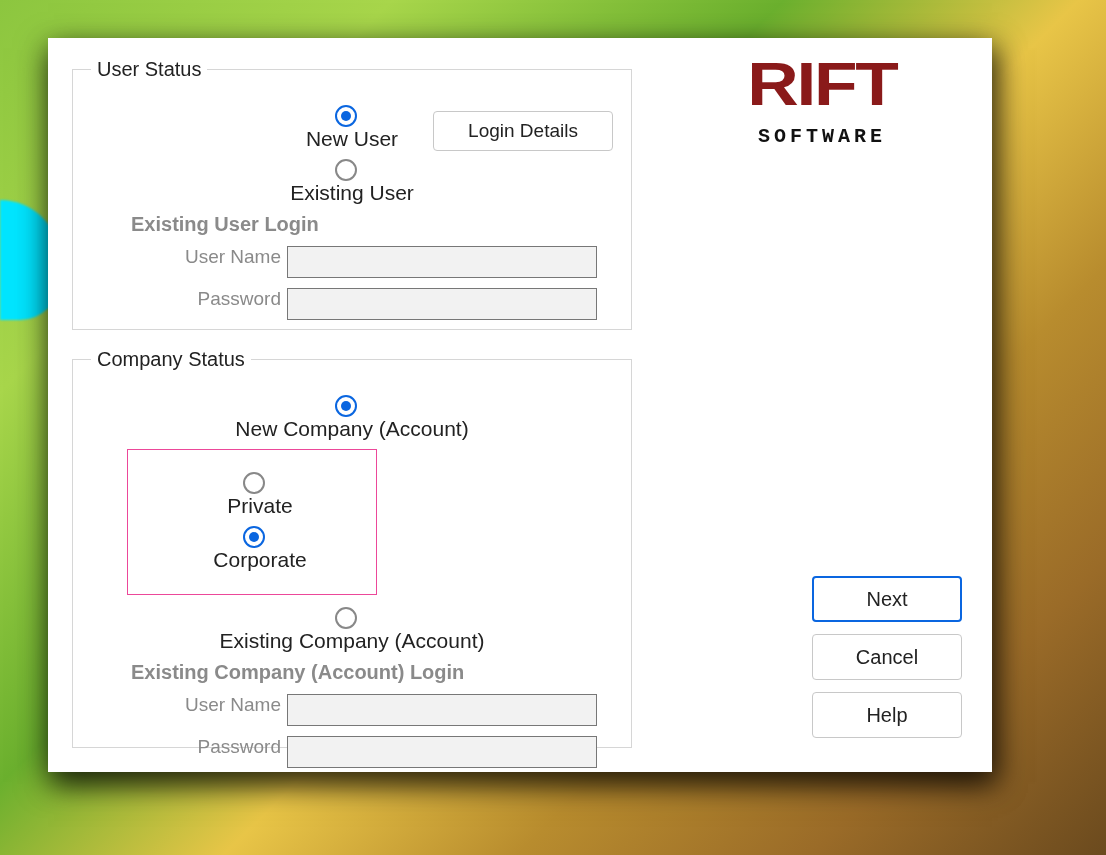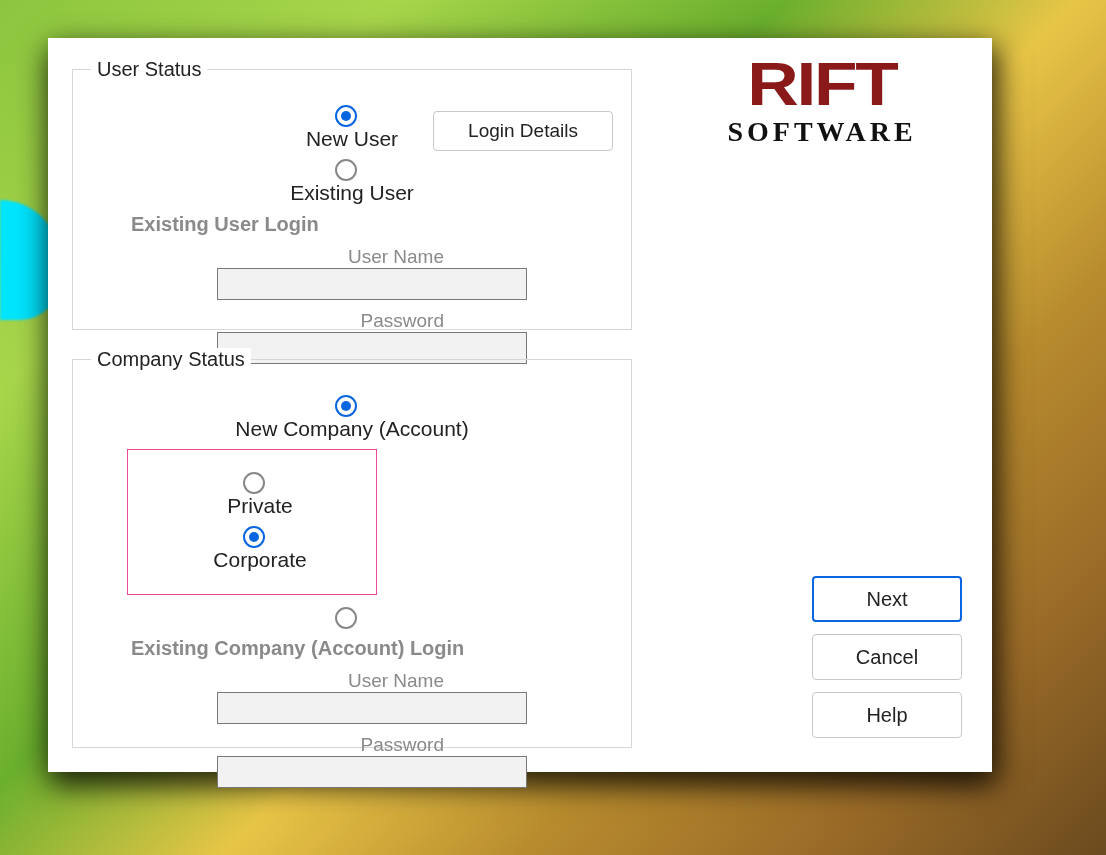--- a/index.html
+++ b/index.html
@@ -91,23 +91,21 @@
     margin-top: 6px;
   }
   .login-sub .sub-title {
     font-size: 20px;
     font-weight: 600;
     color: #8a8a8a;
     margin-bottom: 10px;
   }
   .form-row {
     display: flex;
-    align-items: center;
     margin: 10px 0;
-    flex-direction: column;
   }
   .form-row label {
     width: 150px;
     text-align: right;
     font-size: 19px;
     color: #8a8a8a;
     margin-right: 6px;
   }
   .form-row input {
     width: 310px;
@@ -141,22 +139,22 @@
     font-size: 62px;
     font-weight: 900;
     color: #8a1a1a;
     letter-spacing: -2px;
     line-height: 0.85;
     text-align: center;
     font-stretch: condensed;
     transform: scaleX(1.15);
   }
   .logo-soft {
-    font-family: Liberation Serif, serif;
-    font-size: 28px;
+    font-family: Liberation Mono, monospace;
+    font-size: 20px;
     letter-spacing: 4px;
     color: #111;
     margin-top: -4px;
     font-weight: 900;
   }
 
   .btn-stack {
     position: absolute;
     right: 30px;
     bottom: 34px;
@@ -228,20 +226,21 @@
           <span class="radio-label">Private</span>
         </div>
         <div class="radio-row">
           <span class="radio checked"></span>
           <span class="radio-label">Corporate</span>
         </div>
       </div>
 
       <div class="radio-row">
         <span class="radio"></span>
+        <span class="radio-label">Existing Company (Account)</span>
       </div>
 
       <div class="login-sub">
         <div class="sub-title">Existing Company (Account) Login</div>
         <div class="form-row">
           <label>User  Name</label>
           <input type="text" disabled="" value="" style="">
         </div>
         <div class="form-row">
           <label>Password</label>

